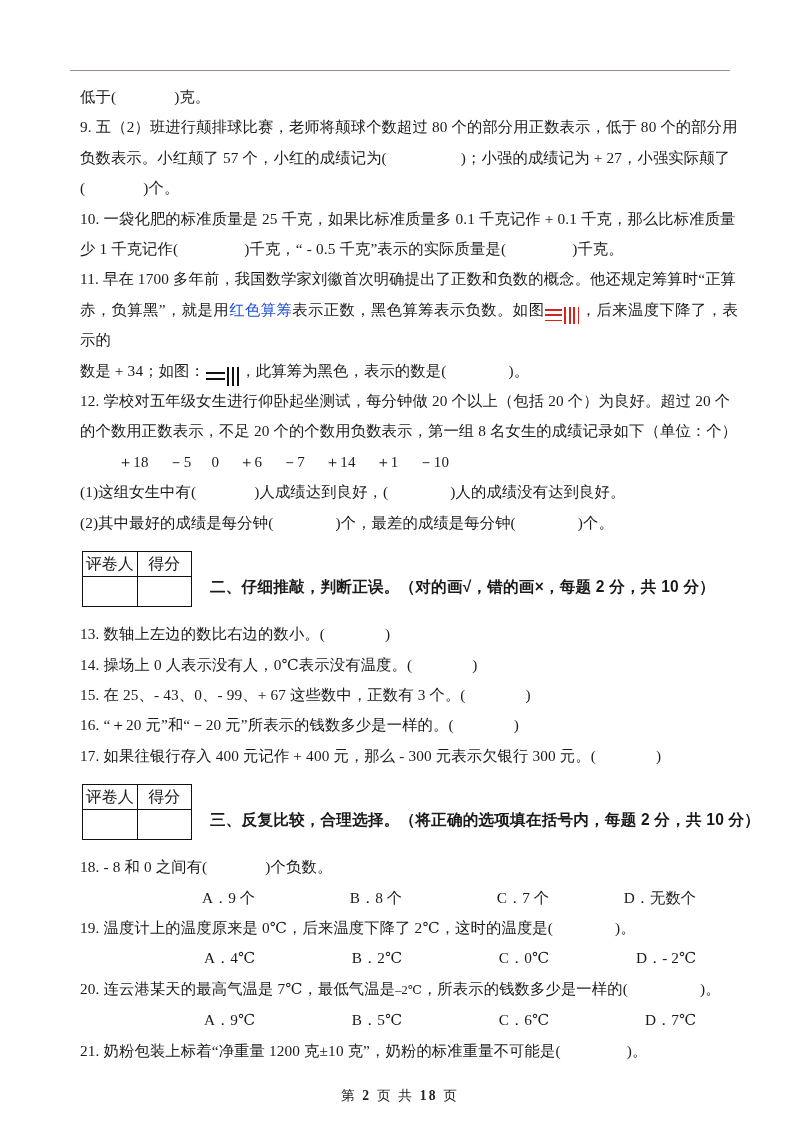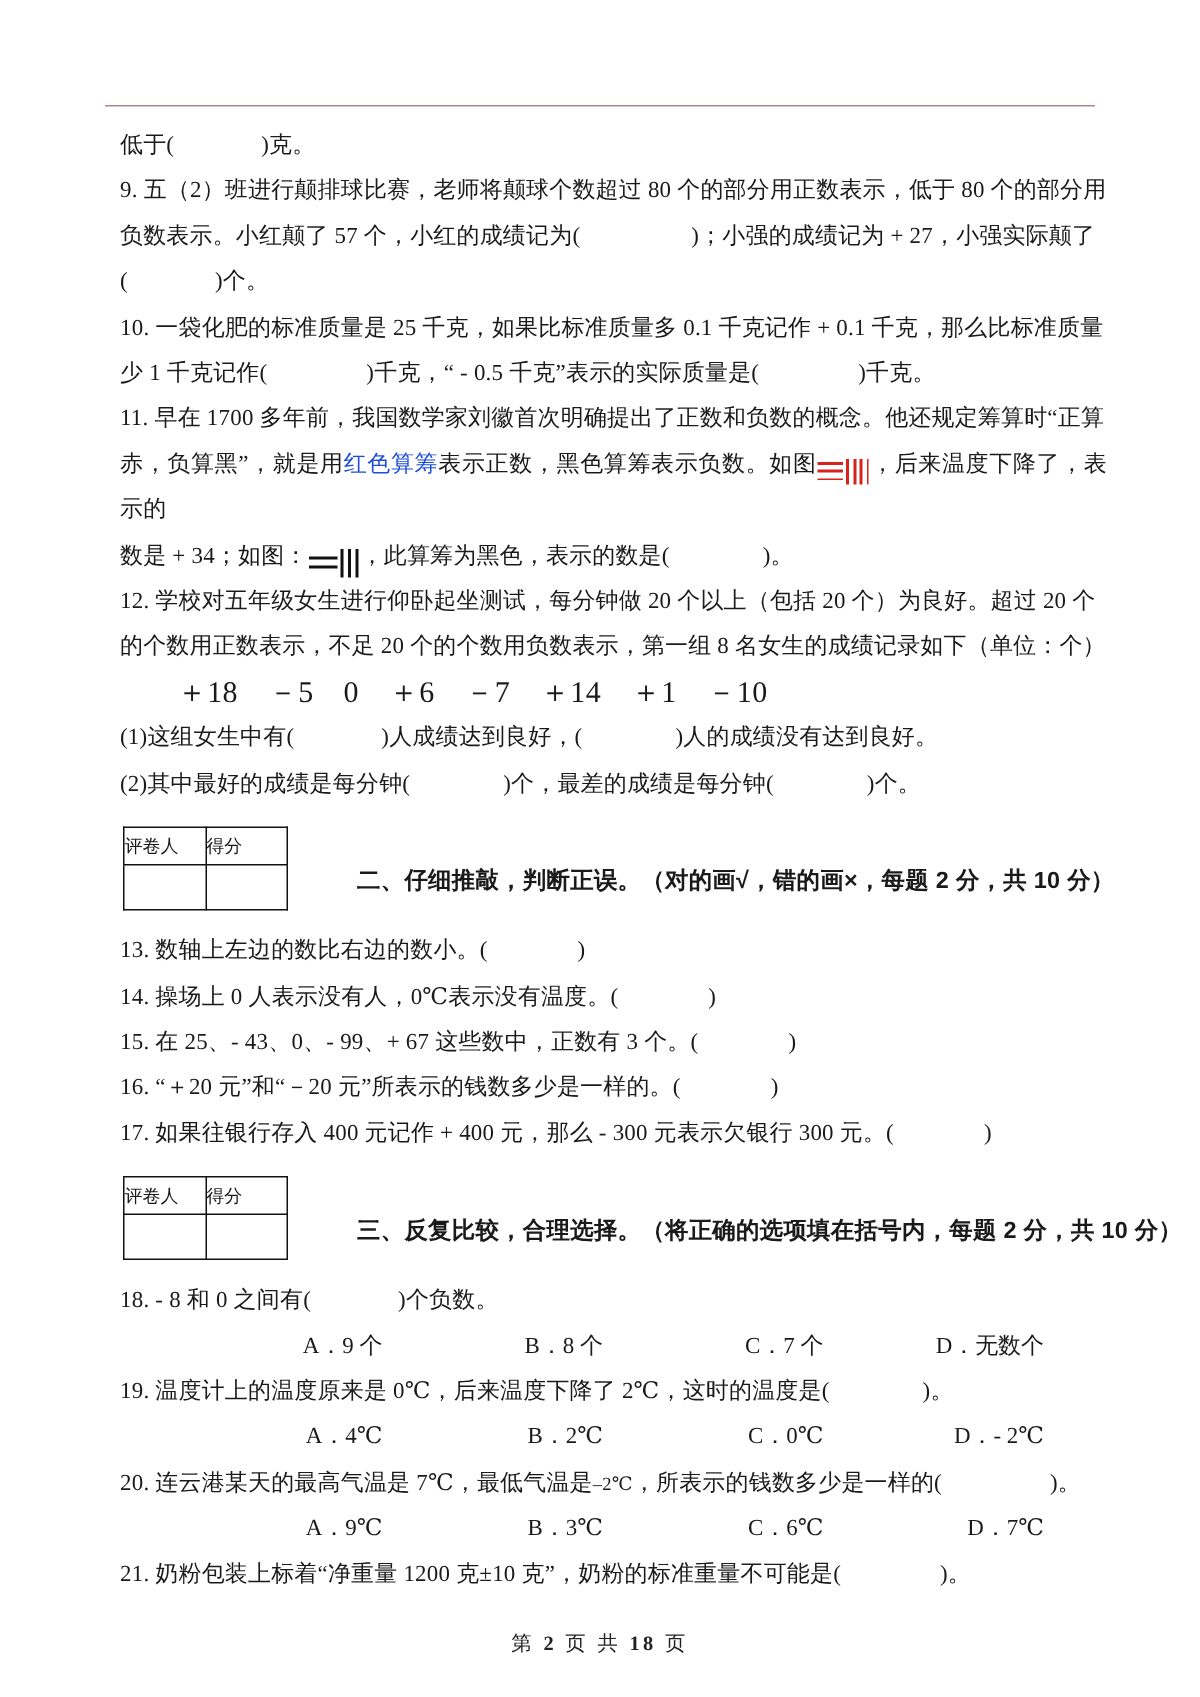--- a/index.html
+++ b/index.html
@@ -62,36 +62,35 @@
     position: absolute;
     left: 2px;
     top: 0;
     border-collapse: collapse;
     width: 110px;
   }
   .score-box td {
     border: 1.7px solid #111;
     height: 24px;
     width: 55px;
-    text-align: left;
-    font-size: 12px;
+    text-align: center;
+    font-size: 16px;
     line-height: 24px;
     padding: 0;
   }
   .score-box td.cell-empty { height: 29px; }
   .sec-title {
     position: absolute;
     left: 130px;
     top: 26px;
     font-size: 15.6px;
     font-weight: bold;
     font-family: "Liberation Sans", "DejaVu Sans", sans-serif;
     white-space: nowrap;
     letter-spacing: 0.2px;
-    margin-left: 28px;
   }
 
   
   .rods {
     display: inline-block;
     vertical-align: -4px;
     margin: 0 1px;
     line-height: 0;
     white-space: nowrap;
   }
@@ -120,21 +119,21 @@
     background: currentColor;
   }
   .rods .verts i:last-child { margin-right: 0; }
   .rods.rod-red { color: #d6241d; }
   .rods.rod-black { color: #111; }
   .rods.rod-black .horiz i { height: 2.4px; width: 19px; }
   .rods.rod-black .verts i { width: 2.4px; height: 19px; }
 
   
   .numrow {
-    font-size: 20px;
+    font-size: 15px;
     line-height: 30.4px;
     padding-left: 38px;
     letter-spacing: 0.2px;
   }
   .numrow span { margin-right: 20px; }
 
   
   .choices {
     font-size: 15.3px;
     line-height: 30.4px;
@@ -290,21 +289,21 @@
       <span>C．0℃</span>
       <span>D．- 2℃</span>
     </div>
 
     <div class="q">
       <span class="q-num">20.</span>
       <span>连云港某天的最高气温是 7℃，最低气温是</span><span class="small-temp">–2℃</span><span>，所表示的钱数多少是一样的(</span><span class="bl" style="display:inline-block;width:72px;"></span><span>)。</span>
     </div>
     <div class="choices">
       <span>A．9℃</span>
-      <span>B．3℃</span>
+      <span>B．5℃</span>
       <span>C．6℃</span>
       <span>D．7℃</span>
     </div>
 
     <div class="q">
       <span class="q-num">21.</span>
       <span>奶粉包装上标着“净重量 1200 克±10 克”，奶粉的标准重量不可能是(</span><span class="bl" style="display:inline-block;width:66px;"></span><span>)。</span>
     </div>
 
   </div>

